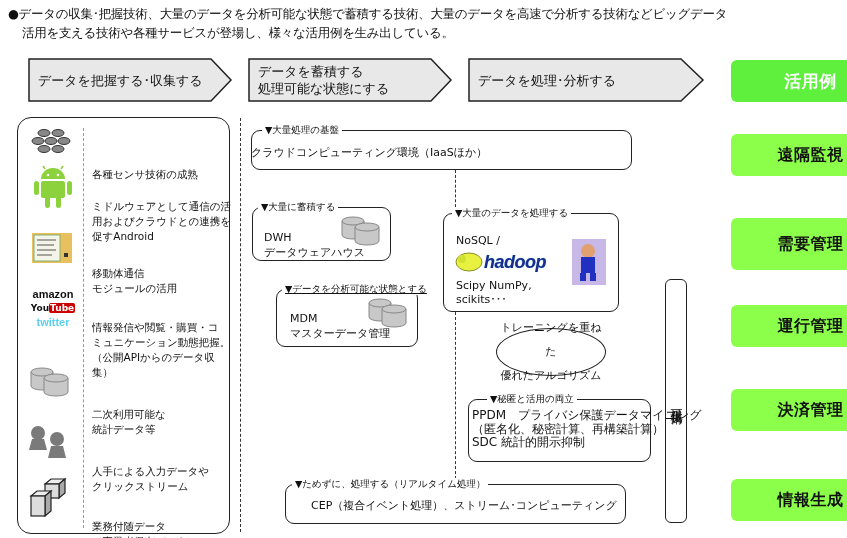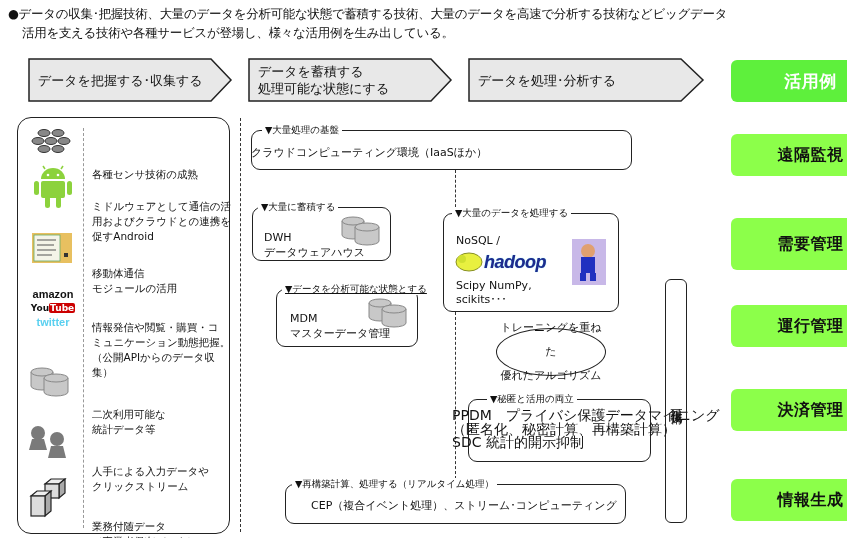--- a/index.html
+++ b/index.html
@@ -284,25 +284,25 @@
 
 <div class="abs ellipse">
     <div>
       <div>トレーニングを重ねた</div>
       <div>優れたアルゴリズム</div>
     </div>
   </div>
 
 <div class="box" style="left:468px; top:399px; width:183px; height:63px;"></div>
 <div class="box-cap" style="left:487px; top:393px;">▼秘匿と活用の両立</div>
-<div class="box-text" style="left:452px; top:409px; font-size:14px; line-height:13.5px;">
+<div class="box-text" style="left:472px; top:409px; font-size:12px; line-height:13.5px;">
   <div>PPDM　プライバシ保護データマイニング</div>
     <div>（匿名化、秘密計算、再構築計算）</div>
     <div>SDC 統計的開示抑制</div>
 </div>
 
 <div class="box" style="left:285px; top:484px; width:341px; height:40px;"></div>
-<div class="box-cap" style="left:292px; top:478px;">▼再構築計算、処理する（リアルタイム処理）</div>
+<div class="box-cap" style="left:292px; top:478px;">▼ためずに、処理する（リアルタイム処理）</div>
 <div class="box-text" style="left:311px; top:498px;">CEP（複合イベント処理）、ストリーム･コンピューティング</div>
 
 <div class="abs viz-bar">
     <span>可視化技術</span>
   </div>
 
 </body></html>

